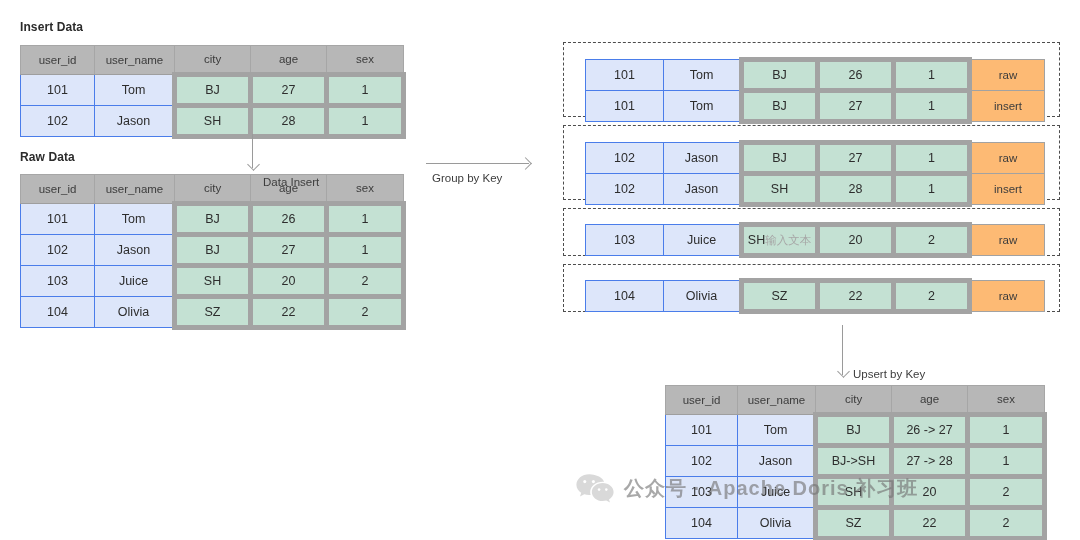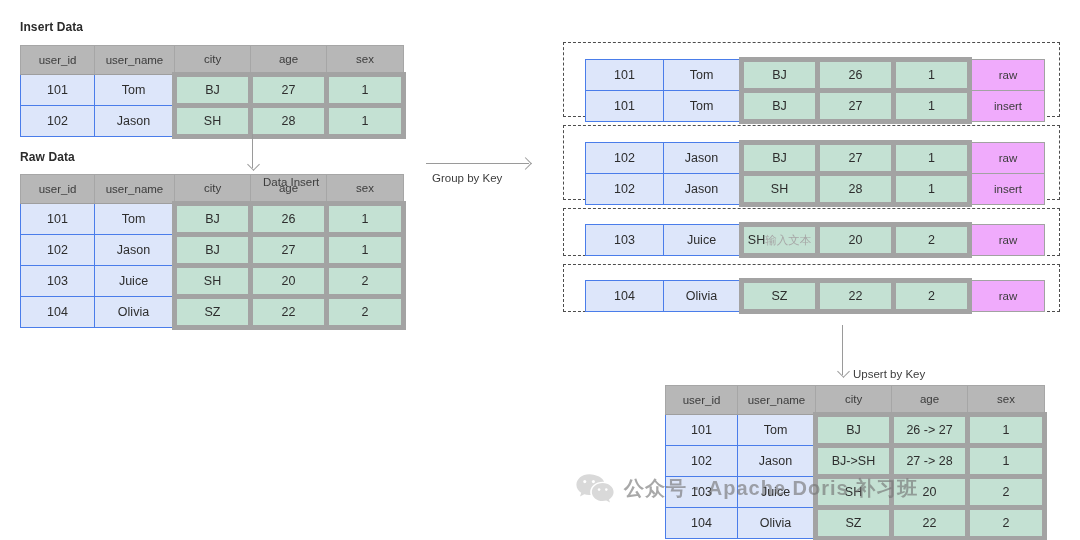--- a/index.html
+++ b/index.html
@@ -44,21 +44,21 @@
     color: #2d2d2d;
     height: 26px;
   }
   .val {
     background: #c4e1d3;
     border: 5px solid #a3a3a3;
     color: #2d2d2d;
     height: 26px;
   }
   .flag {
-    background: #f0abfc;
+    background: #fdba74;
     border: 1px solid #a2a2a2;
     color: #3c3c3c;
     font-size: 11.5px;
     height: 26px;
   }
 
   
   .caption {
     position: absolute;
     font-size: 12px;

